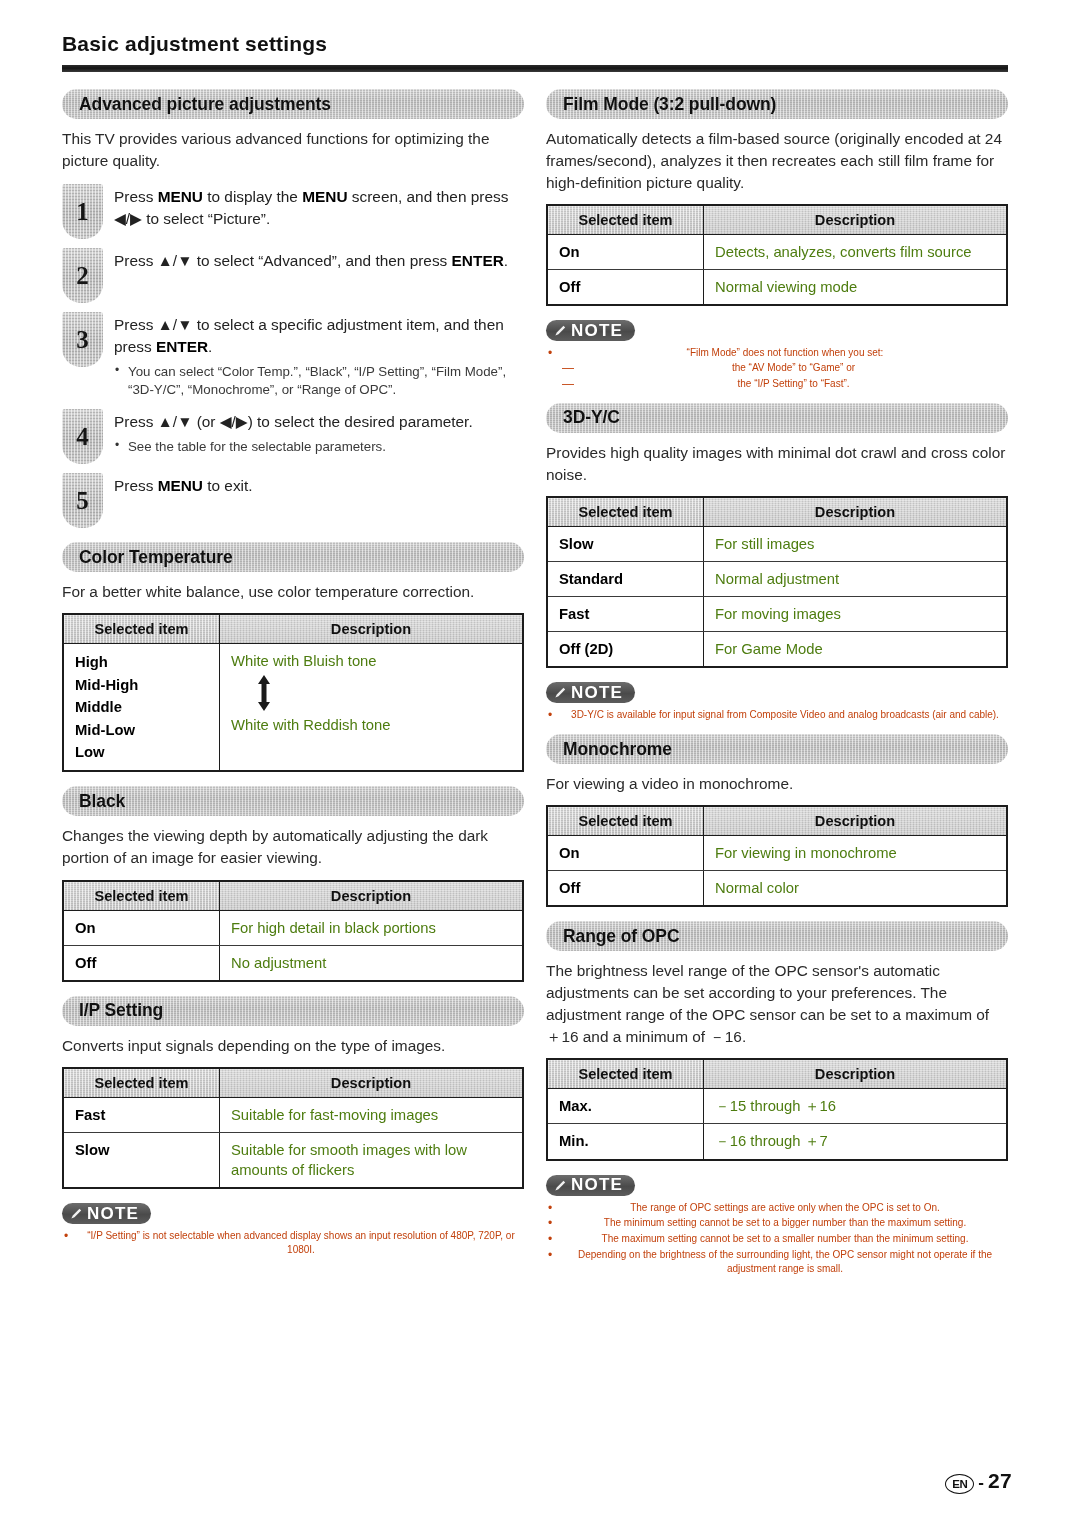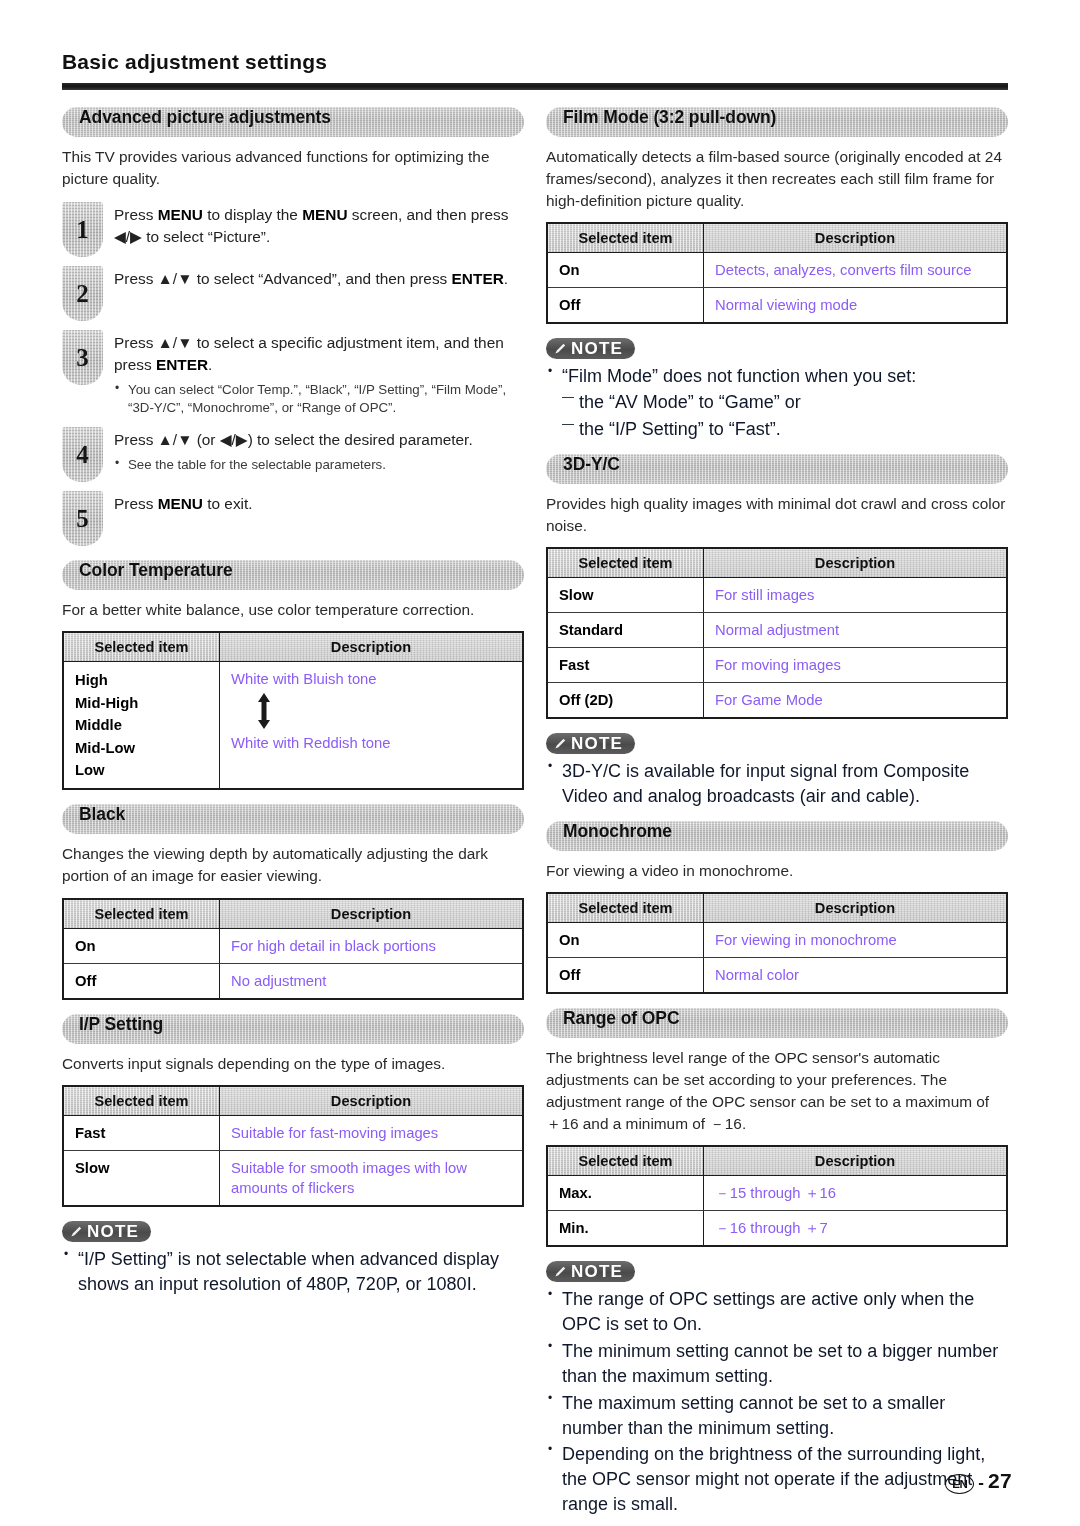--- a/index.html
+++ b/index.html
@@ -8,21 +8,21 @@
     width:1080px; height:1526px;
     font-family:"Liberation Sans", sans-serif;
     color:#1a1a1a;
     position:relative;
     overflow:hidden;
     -webkit-font-smoothing:antialiased;
   }
   .page{
     position:absolute; left:0; top:0; width:1080px; height:1526px;
     box-sizing:border-box;
-    padding:50px 72px 0 62px;
+    padding:32px 72px 0 62px;
   }
   
   .page-title{
     font-size:21px; font-weight:bold; letter-spacing:0.2px;
     color:#111; margin:0 0 10px 0; line-height:1.1;
   }
   .header-rule{
     height:7px; width:946px;
     background:linear-gradient(180deg,#2b2b2b 0%,#141414 45%,#3a3a3a 100%);
     margin-bottom:17px;
@@ -32,21 +32,21 @@
   .col{width:462px; position:relative;}
   
   .banner{
     position:relative;
     height:30px;
     border-radius:15px;
     background:
       repeating-linear-gradient(90deg, rgba(255,255,255,.55) 0 1px, rgba(0,0,0,0) 1px 3px),
       repeating-linear-gradient(0deg, rgba(120,120,120,.28) 0 1px, rgba(255,255,255,0) 1px 2px),
       linear-gradient(180deg,#d9d9d9 0%,#c2c2c2 40%,#cfcfcf 100%);
-    display:flex; 
+    display:flex; align-items:center;
     padding-left:17px;
     box-sizing:border-box;
     margin-bottom:9px;
     overflow:hidden;
   }
   .banner-title{
     font-size:17.5px; font-weight:bold; color:#101010;
     letter-spacing:-0.1px; white-space:nowrap;
     text-shadow:0 0 1px rgba(255,255,255,.4);
   }
@@ -102,21 +102,21 @@
     border-bottom:1.6px solid #1c1c1c;
   }
   table.spec th:last-child{border-right:none;}
   table.spec th.c1{width:135px;}
   table.spec td{
     padding:7px 11px;
     font-size:14.8px; line-height:1.36;
     border-right:1.6px solid #1c1c1c;
     border-bottom:1.2px solid #3a3a3a;
     vertical-align:top;
-    color:#8b5cf6;
+    color:#4d7c0f;
   }
   table.spec td:last-child{border-right:none;}
   table.spec tr:last-child td{border-bottom:none;}
   table.spec td.item{font-weight:bold; color:#000; white-space:nowrap;}
   table.spec td.multi{line-height:1.52;}
   .arrow-cell{text-align:left;}
   .updown{
     display:block; width:14px; height:36px; margin:4px 0 4px 26px;
   }
   
@@ -127,22 +127,22 @@
     border-radius:11px;
     background:linear-gradient(180deg,#6d6d6d 0%,#4a4a4a 55%,#5c5c5c 100%);
     color:#fff; font-size:17px; font-weight:bold; letter-spacing:1.2px;
     margin-bottom:5px;
   }
   .note-badge .pen{
     width:13px;height:13px;margin-right:4px;display:inline-block;
   }
   .note ul{margin:0; padding:0; list-style:none;}
   .note ul li{
-    font-size:18px; line-height:1.38; color:#0f172a;
-    padding-left:16px; position:relative; margin-bottom:2px;
+    font-size:10px; line-height:1.38; color:#c2410c;
+    padding-left:16px; position:relative; margin-bottom:2px;text-align:center;
   }
   .note ul li:before{
     content:"\2022"; position:absolute; left:2px; top:-1px; font-size:12px;
   }
   .note ul li ul{margin-top:1px;}
   .note ul li ul li{padding-left:17px;}
   .note ul li ul li:before{content:"\2014"; left:0; font-size:12px;}
   
   .footer{
     position:absolute; right:68px; bottom:32px;

